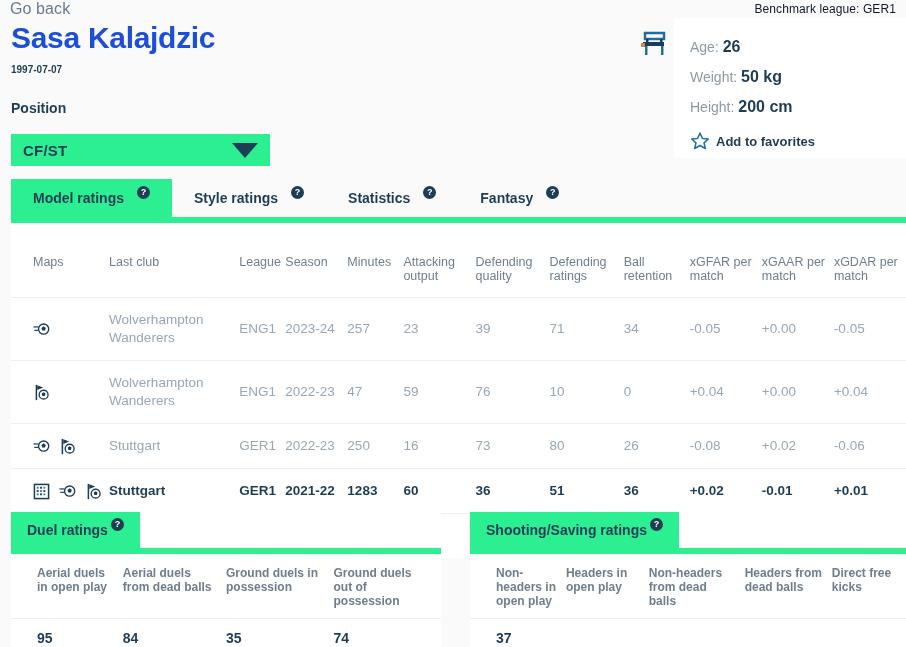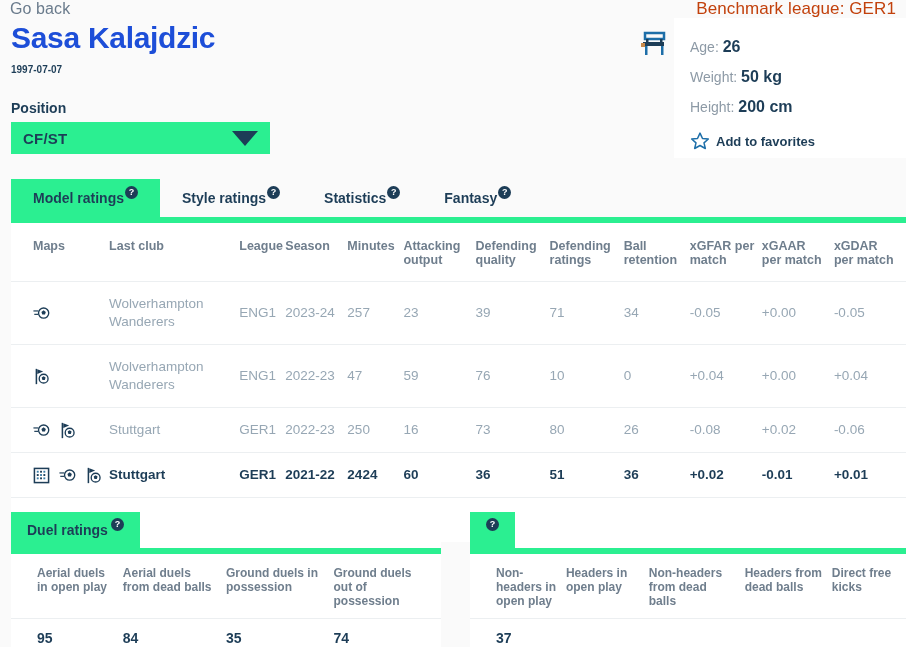--- a/index.html
+++ b/index.html
@@ -16,39 +16,39 @@
   .topbar {
     position: absolute; top: 0; left: 0; width: 906px; height: 18px;
     display: flex; align-items: center; justify-content: space-between;
     padding: 0 10px;
   }
   .goback {
     font-size: 16px; color: #6a7b8c; letter-spacing: .1px;
     cursor: pointer;
   }
   .benchmark {
-    font-size: 17px; color: #c2410c; letter-spacing: .1px;
+    font-size: 12px; color: #0f172a; letter-spacing: .1px;
   }
 
   
   .hdr { position: absolute; left: 11px; top: 20px; }
   .player-name {
     font-size: 30px; font-weight: bold; color: #1d4ed8;
     letter-spacing: -.3px; line-height: 36px;
   }
   .player-dob {
     font-size: 10px; font-weight: bold; color: #1d3d57;
     margin-top: 4px; line-height: 20px;
   }
   .pos-label {
     font-size: 14px; font-weight: bold; color: #1d3d57;
     margin-top: 19px; line-height: 19px;
   }
   .pos-select {
-    margin-top: 4px;
+    margin-top: 16px;
     width: 259px; height: 32px;
     background: #2bef91;
     display: flex; align-items: center; justify-content: space-between;
     padding: 0 12px;
     cursor: pointer;
   }
   .pos-select .val {
     font-size: 15px; font-weight: bold; color: #1d3d57; letter-spacing: .2px;
   }
   .caret {
@@ -76,21 +76,21 @@
     margin-top: 9px; cursor: pointer;
   }
   .fav .lbl { font-size: 13px; font-weight: bold; color: #1d3d57; }
 
   
   .tabs {
     position: absolute; left: 11px; top: 179px;
     display: flex; align-items: flex-end;
   }
   .tab {
-    height: 38px; display: flex; align-items: center; gap: 1px;
+    height: 38px; display: flex; align-items: center; gap: 13px;
     padding: 0 22px; font-size: 14px; font-weight: bold; color: #1d3d57;
     cursor: pointer; position: relative;
   }
   .tab.active { background: #2bef91; }
   .qmark {
     display: inline-block; width: 13px; height: 13px; border-radius: 50%;
     background: #1d3d57; color: #fff; font-size: 9px; font-weight: bold;
     text-align: center; line-height: 13px; vertical-align: super;
     position: relative; top: -6px; cursor: pointer;
   }
@@ -106,23 +106,23 @@
     border-top: 9px solid #2bef91;
   }
 
   
   .tblwrap {
     position: absolute; left: 11px; top: 223px; width: 895px;
     background: #fff;
   }
   table.main { border-collapse: collapse; width: 895px; table-layout: fixed; }
   table.main th {
-    font-size: 12.5px; font-weight: bold; color: #6f7e8d;
+    font-size: 12.5px; font-weight: normal; color: #6f7e8d;
     text-align: left; vertical-align: top;
-    padding: 16px 6px 14px 0;
+    padding: 32px 6px 14px 0;
     line-height: 14px;
   }
   table.main td {
     font-size: 13.5px; padding: 13px 6px 13px 0;
     border-top: 1px solid #eceff1;
     vertical-align: middle;
     line-height: 18px;
   }
   tr.dim td { color: #97a7b4; }
   tr.bold td { color: #1d3d57; font-weight: bold; }
@@ -355,21 +355,21 @@
                   <line x1="3" y1="1" x2="3" y2="19" stroke="#1d3d57" stroke-width="1.8"></line>
                   <polygon points="4,1.5 11,4.2 4,7" fill="#1d3d57"></polygon>
                   <circle cx="11.5" cy="12.5" r="5.2" fill="none" stroke="#1d3d57" stroke-width="1.6"></circle>
                   <polygon points="11.5,9.6 13.8,11.3 12.9,14 10.1,14 9.2,11.3" fill="#1d3d57"></polygon>
                 </svg>
               </div>
             </td>
             <td class="c-club">Stuttgart</td>
             <td class="c-league">GER1</td>
             <td class="c-season">2021-22</td>
-            <td class="c-min">2424</td>
+            <td class="c-min">1283</td>
             <td class="c-att">60</td>
             <td class="c-dq">36</td>
             <td class="c-dqn">51</td>
             <td class="c-ball">36</td>
             <td class="c-xg">+0.02</td>
             <td class="c-xg">-0.01</td>
             <td class="c-xg">+0.01</td>
           </tr>
           <tr class="bold">
             <td class="c-maps">
@@ -440,20 +440,21 @@
           <td>35</td>
           <td>74</td>
         </tr>
       </tbody>
     </table>
   </div>
 
   <div class="panel panel-shoot">
     <div class="panel-tabrow">
       <div class="panel-tab">
+        <span>Shooting/Saving ratings</span>
         <span class="qmark">?</span>
       </div>
     </div>
     <div class="panel-bar"></div>
     <table class="sub sub-pad">
       <thead>
         <tr>
           <th style="width:22%">Non-headers in open play</th>
           <th style="width:19%">Headers in open play</th>
           <th style="width:22%">Non-headers from dead balls</th>

